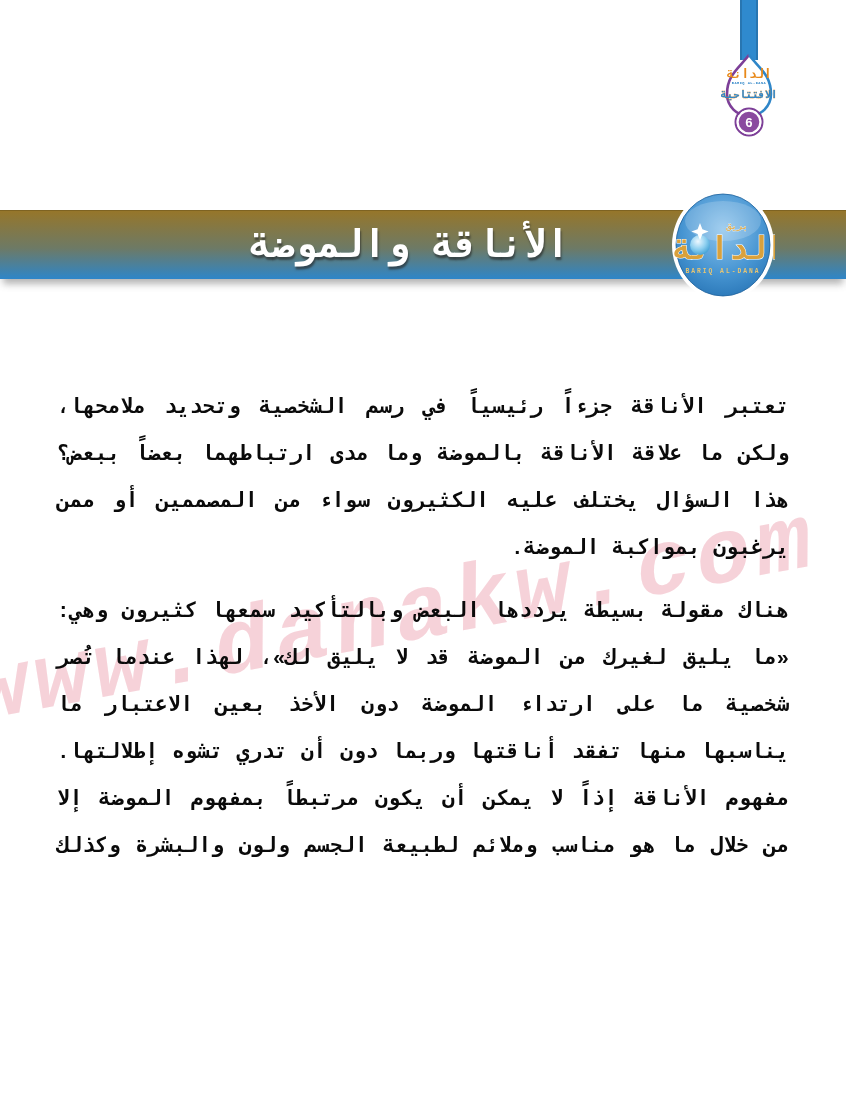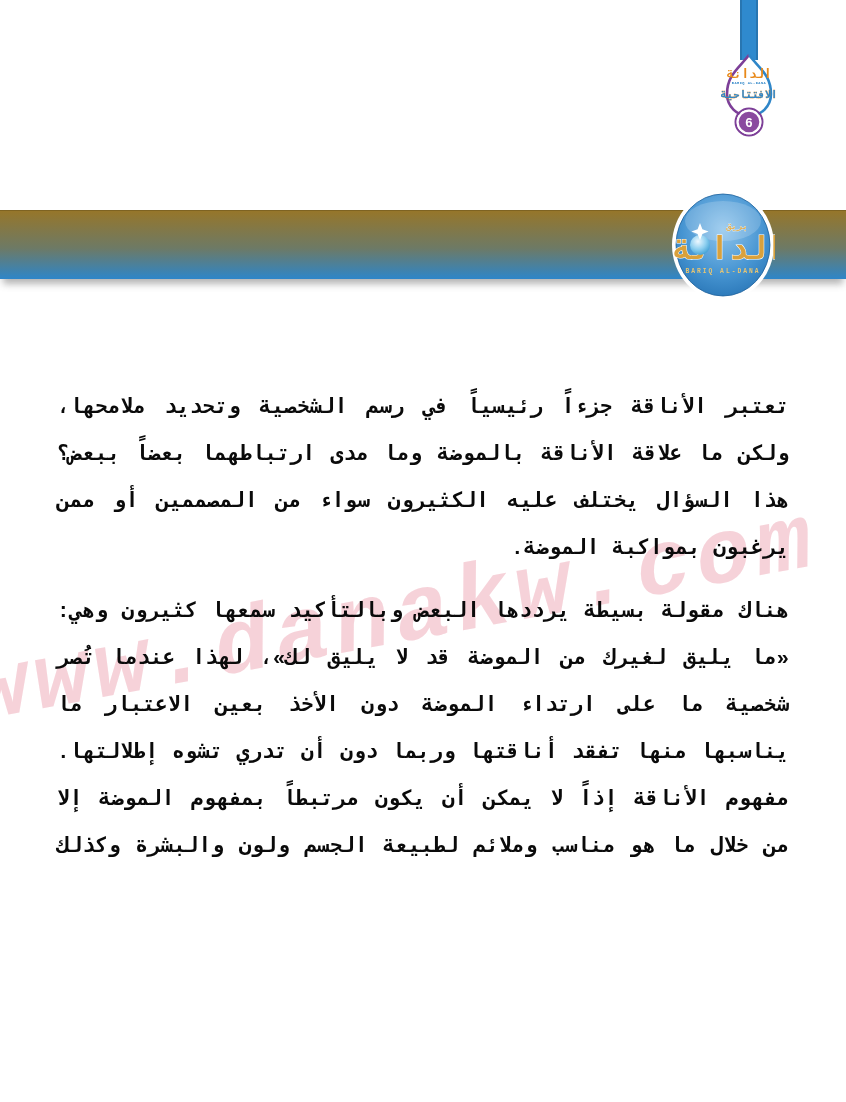--- a/index.html
+++ b/index.html
@@ -92,20 +92,21 @@
     <path d="M28 3 C 38 16, 50 23, 50 42 A 22 22 0 0 1 28 64" fill="none" stroke="#2f86c8" stroke-width="2.6"></path>
     <text x="28" y="26" font-size="12.5" font-weight="bold" fill="#e8891a" text-anchor="middle">الدانة</text>
     <text x="28" y="31.5" font-size="3.6" font-weight="bold" fill="#2f86c8" letter-spacing="0.5" text-anchor="middle">BARIQ AL-DANA</text>
     <text x="28" y="46" font-size="10.5" font-weight="bold" fill="#2f86c8" stroke="#e8891a" stroke-width="0.35" paint-order="stroke" text-anchor="middle">الافتتاحية</text>
     <circle cx="28" cy="70" r="13.5" fill="none" stroke="#7d3f98" stroke-width="2"></circle>
     <circle cx="28" cy="70" r="11.3" fill="#8a4a9f" stroke="#ffffff" stroke-width="2"></circle>
     <text x="28" y="75" font-size="13" font-weight="bold" fill="#ffffff" text-anchor="middle">6</text>
   </svg>
 
   <div class="header-band"></div>
+  <div class="header-title">الأناقة والموضة</div>
 
   <svg class="logo-svg" width="104" height="112" viewBox="0 0 104 112">
     <defs>
       <radialGradient id="logoBlue" cx="50%" cy="35%" r="78%">
         <stop offset="0%" stop-color="#8ec4ec"></stop>
         <stop offset="55%" stop-color="#4795d2"></stop>
         <stop offset="100%" stop-color="#1f6cae"></stop>
       </radialGradient>
       <radialGradient id="pearlGrad" cx="40%" cy="32%" r="72%">
         <stop offset="0%" stop-color="#eef8ff"></stop>

